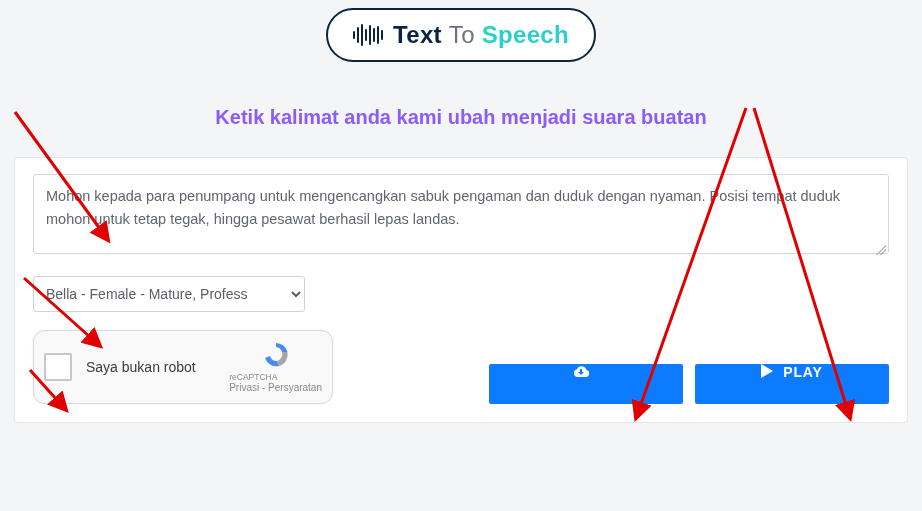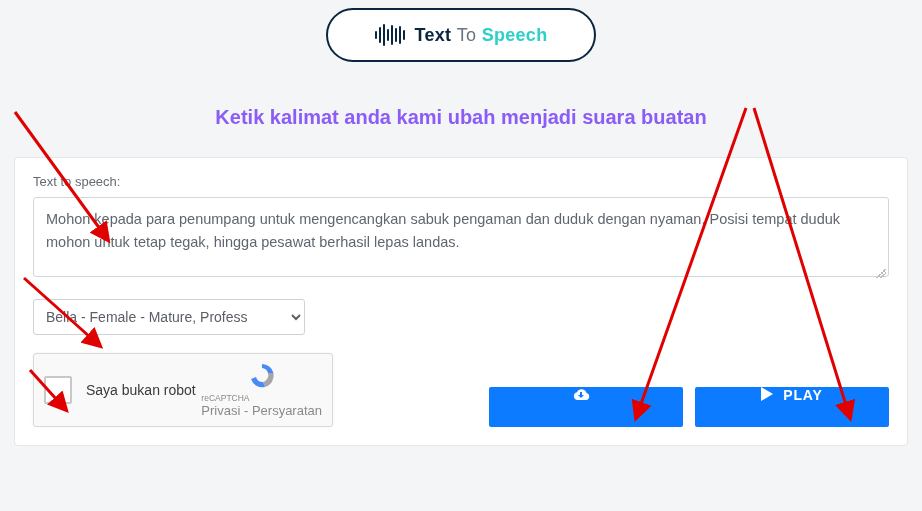--- a/index.html
+++ b/index.html
@@ -29,21 +29,21 @@
       gap: 2px;
       height: 24px;
     }
     .soundbars span {
       display: block;
       width: 2px;
       background: #0a2540;
       border-radius: 1px;
     }
     .logo-text {
-      font-size: 18px;
+      font-size: 24px;
       font-weight: 700;
       letter-spacing: 0.3px;
     }
     .logo-text .t1 { color: #0a2540; }
     .logo-text .t2 { color: #6b7280; font-weight: 500; }
     .logo-text .t3 { color: #2ad1c9; }
     .headline {
       text-align: center;
       margin-top: 44px;
       font-size: 20px;
@@ -94,21 +94,21 @@
       font-size: 14px;
       color: #5a5f66;
       padding: 0 8px;
     }
     .captcha {
       margin-top: 18px;
       width: 300px;
       height: 74px;
       background: #f9f9f9;
       border: 1px solid #d9d9d9;
-      border-radius: 3px;
+      border-radius: 12px;
       box-shadow: 0 0 3px rgba(0,0,0,0.06);
       display: flex;
       align-items: center;
       padding: 0 10px 0 10px;
       position: relative;
     }
     .captcha-box {
       width: 28px; height: 28px;
       border: 2px solid #c8c8c8;
       border-radius: 2px;
@@ -125,21 +125,21 @@
       font-size: 8.5px;
       color: #8a8a8a;
       line-height: 1.2;
     }
     .captcha-logo {
       width: 30px; height: 30px;
       margin: 0 auto 2px;
       position: relative;
     }
     .captcha-logo svg { display: block; }
-    .captcha-links { font-size: 13px; }
+    .captcha-links { font-size: 10px; }
     .actions {
       position: absolute;
       right: 18px;
       bottom: 18px;
       display: flex;
       gap: 12px;
     }
     .btn {
       width: 194px;
       height: 40px;
@@ -182,21 +182,20 @@
   <span class="logo-text">
     <span class="t1">Text</span>
     <span class="t2">To</span>
     <span class="t3">Speech</span>
   </span>
 </div>
 
 <div class="headline">Ketik kalimat anda kami ubah menjadi suara buatan</div>
 
 <div class="card">
-  <div class="label">Text to speech:</div>
   <div class="ta-wrap">
     <textarea class="ta" style="">Mohon kepada para penumpang untuk mengencangkan sabuk pengaman dan duduk dengan nyaman. Posisi tempat duduk mohon untuk tetap tegak, hingga pesawat berhasil lepas landas.</textarea>
     <div class="ta-grip"></div>
   </div>
 
   <select class="voice-select">
     <option>Bella - Female - Mature, Profess</option>
   </select>
 
   <div class="captcha">

